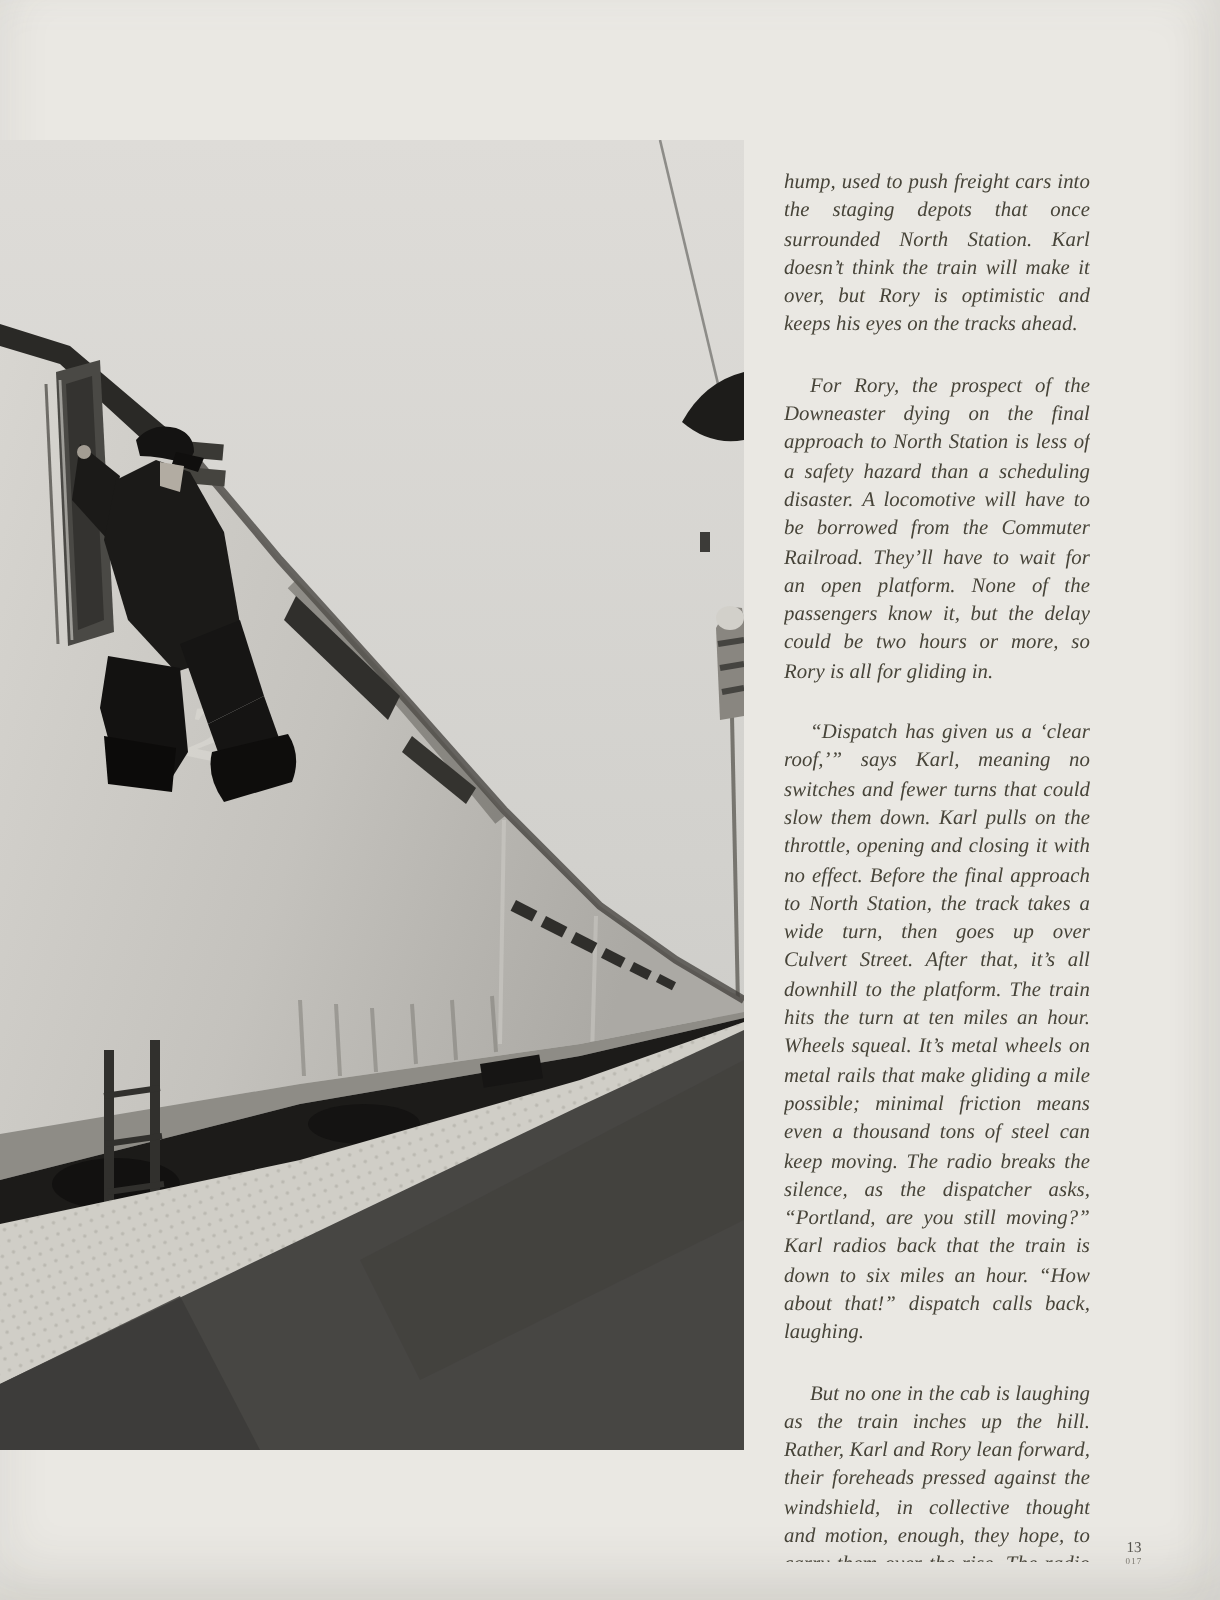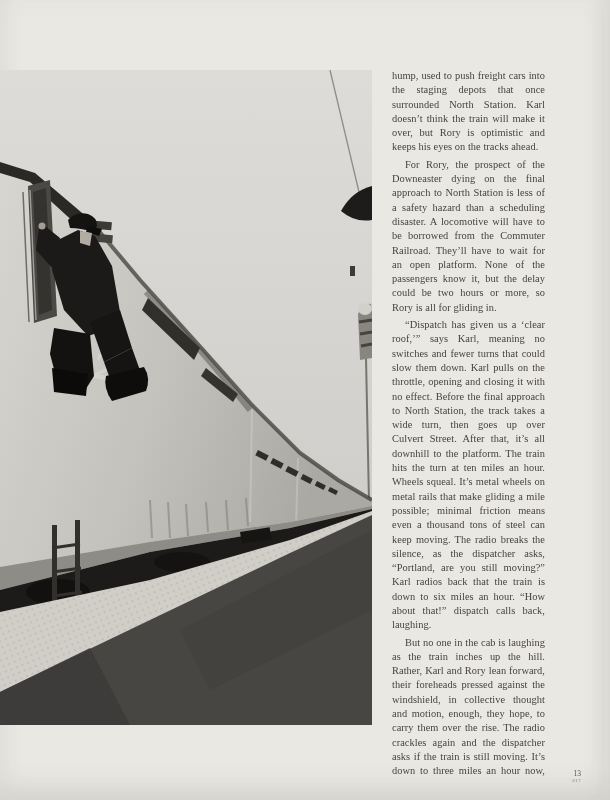--- a/index.html
+++ b/index.html
@@ -12,24 +12,24 @@
   .photo{
     position:absolute;left:0;top:70px;width:372px;height:655px;margin:0;padding:0;
     background:#d3d2ce;
   }
   .photo svg{display:block;width:100%;height:100%;}
   .article{
     position:absolute;left:392px;top:69px;width:153px;height:712px;overflow:hidden;
     text-align:justify;font-size:10.4px;line-height:14.3px;color:#474439;
     letter-spacing:.05px;hyphens:auto;-webkit-hyphens:auto;
   }
-  .article p{margin:0 0 3px 0;text-indent:13px;}
+  .article p{margin:16px 0 3px 0;text-indent:13px;font-style:italic;}
   .article p.opening{text-indent:0;}
   .folio{
-    position:absolute;left:553px;top:769px;width:28px;text-align:right;color:#54524c;
+    position:absolute;left:553px;top:769px;width:28px;text-align:center;color:#54524c;
   }
   .folio .num{font-size:7.5px;line-height:9px;}
   .folio .label{font-size:4.5px;line-height:5px;letter-spacing:.6px;color:#7b786f;}
 </style>
 </head>
 <body>
 
 <div class="page">
 
   <figure class="photo" aria-label="Black-and-white photograph of a crewman in a dark cap and jacket climbing down the side of a locomotive numbered 22; the train recedes along a station platform toward the horizon">

